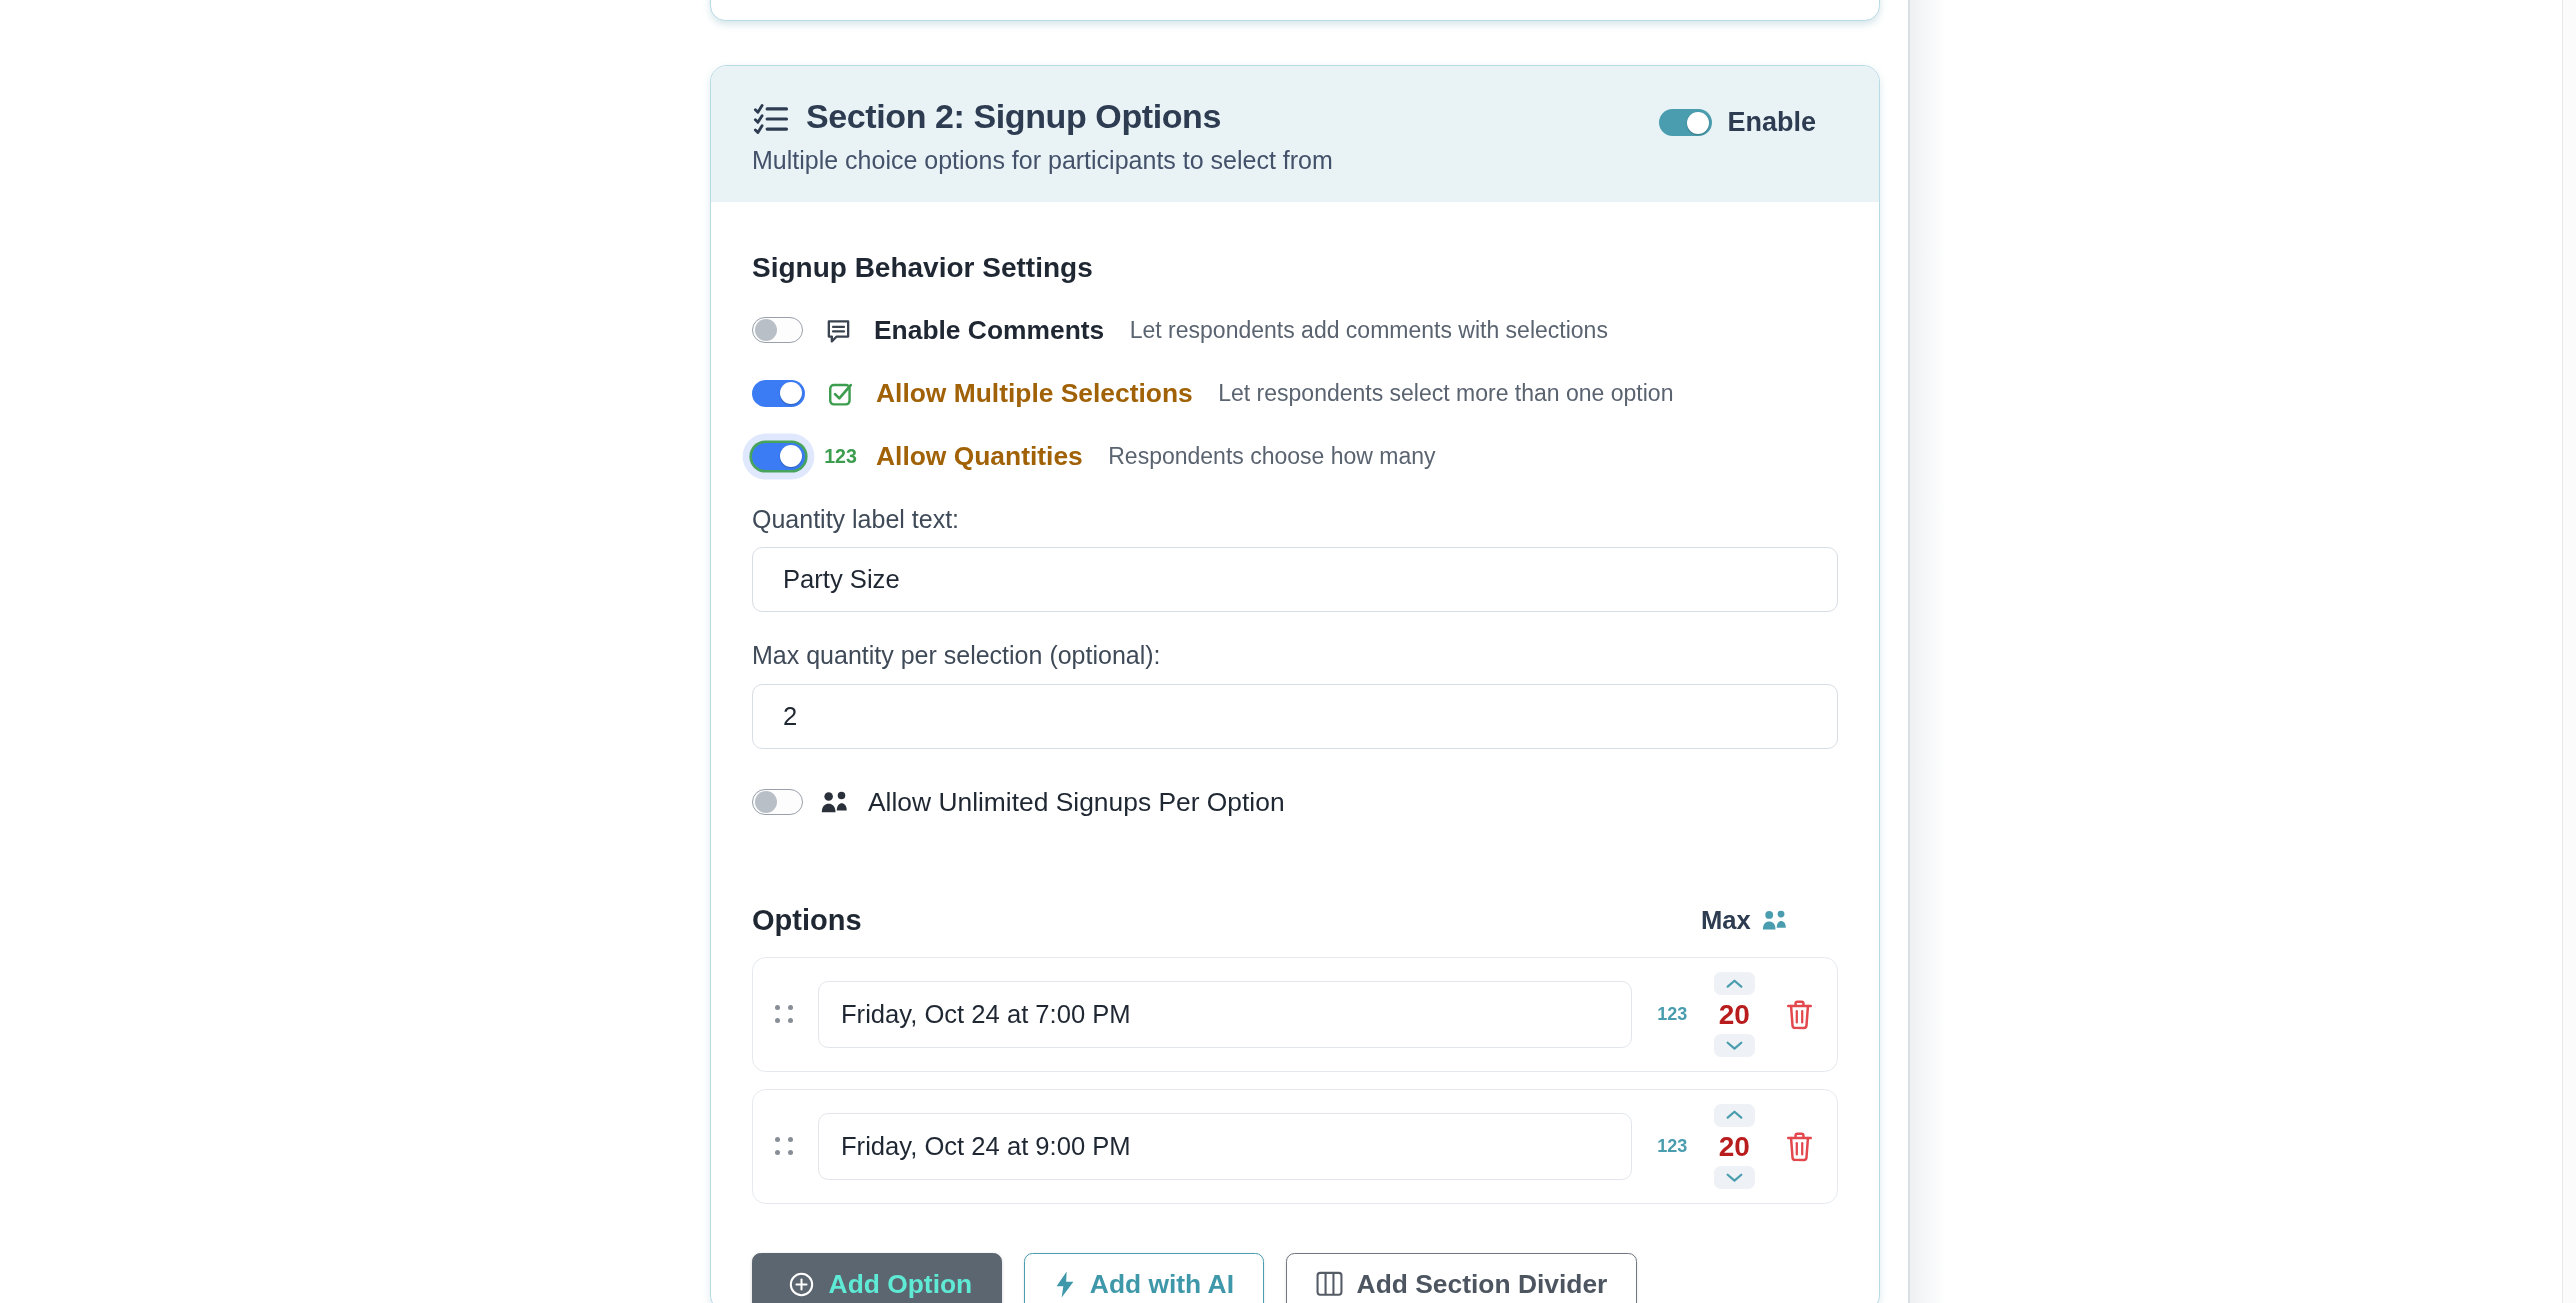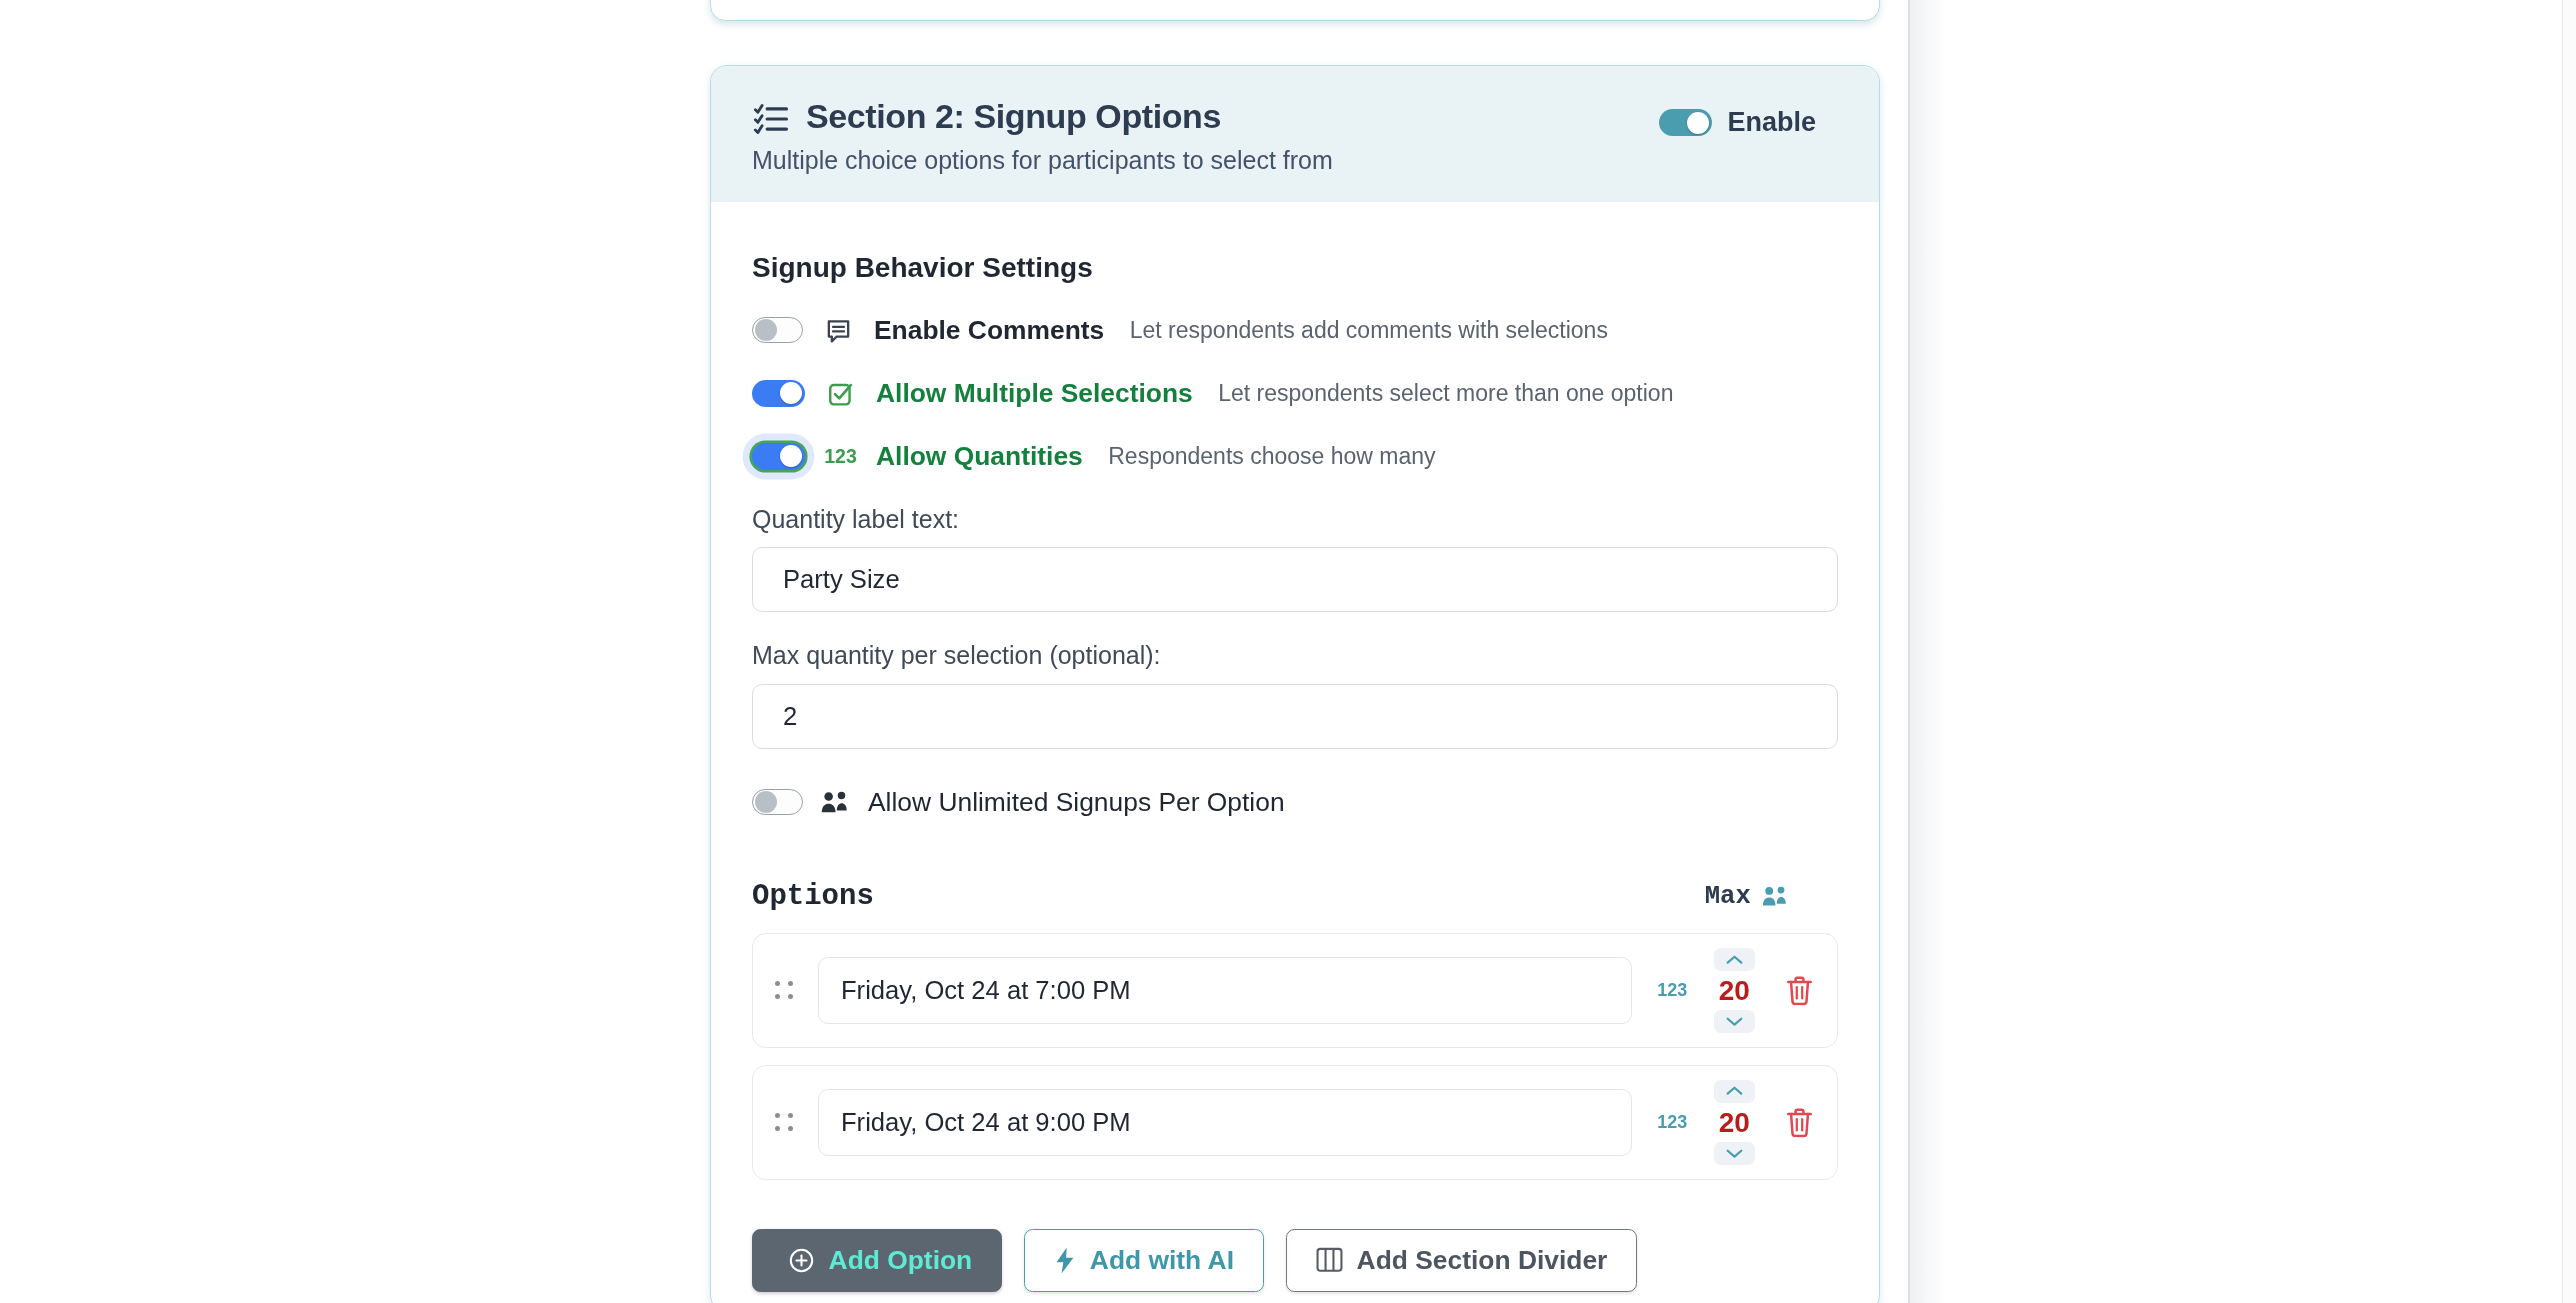--- a/index.html
+++ b/index.html
@@ -41,32 +41,32 @@
   .toggle.on-teal .knob{left:28px;}
   .toggle.focus-ring{box-shadow:0 0 0 2.6px #48a35c, 0 0 0 9.4px rgba(110,150,240,.22);}
 
   .card-body{padding:29px 41px 0 41px;}
   .bhv-heading{font-size:28px;font-weight:700;color:#1f2733;margin:20.4px 0 27px 0;}
 
   .trow{display:flex;align-items:center;gap:17px;height:39px;margin-bottom:24px;}
   .trow .ticon{display:flex;align-items:center;justify-content:center;width:37px;flex:0 0 auto;}
   .tlabel{font-size:26.4px;font-weight:700;white-space:nowrap;}
   .tlabel.dark{color:#1f2733;}
-  .tlabel.green{color:#15803d;}
+  .tlabel.green{color:#a16207;}
   .tdesc{font-size:23px;color:#5a6370;margin-left:8.5px;white-space:nowrap;}
   .num-ico{font-size:19.6px;font-weight:700;color:#3d9d4e;letter-spacing:0;}
   .unl-label{font-size:26.4px;font-weight:500;color:#1f2733;}
 
   .f-label{font-size:25px;color:#3f4a58;margin:29px 0 13.6px 0;}
   .f-input{display:block;width:100%;box-sizing:border-box;height:65px;border:1.7px solid #d8dde3;border-radius:10.2px;
     padding:0 30px;font-size:25.6px;color:#1f2733;font-family:"Liberation Sans",sans-serif;background:#fff;outline:none;}
 
   .unl-row{display:flex;align-items:center;gap:17px;margin-top:34px;height:39px;}
 
-  .opt-head{display:flex;justify-content:space-between;margin-top:58px;font-family:Liberation Mono, monospace;}
+  .opt-head{display:flex;justify-content:space-between;margin-top:82px;}
   .opt-title{font-size:29px;font-weight:700;color:#1f2733;}
   .max-wrap{display:flex;align-items:center;gap:10.2px;margin-right:48px;}
   .max-label{font-size:25.6px;font-weight:700;color:#2e3c52;}
 
   .opt-row{display:flex;align-items:center;gap:20.4px;border:1.7px solid #e5e9ed;border-radius:13.6px;
     padding:13.6px 20.4px 13.6px 19px;margin-top:20.4px;background:#fff;}
   .opt-row + .opt-row{margin-top:17px;}
   .drag{display:grid;grid-template-columns:6px 6px;grid-auto-rows:6px;gap:6.8px;flex:0 0 auto;cursor:grab;padding:3.4px;}
   .drag i{width:5.1px;height:5.1px;border-radius:50%;background:#878e97;}
   .opt-input{flex:1;height:65px;border:1.7px solid #e2e6ea;border-radius:10.2px;padding:0 22px;

